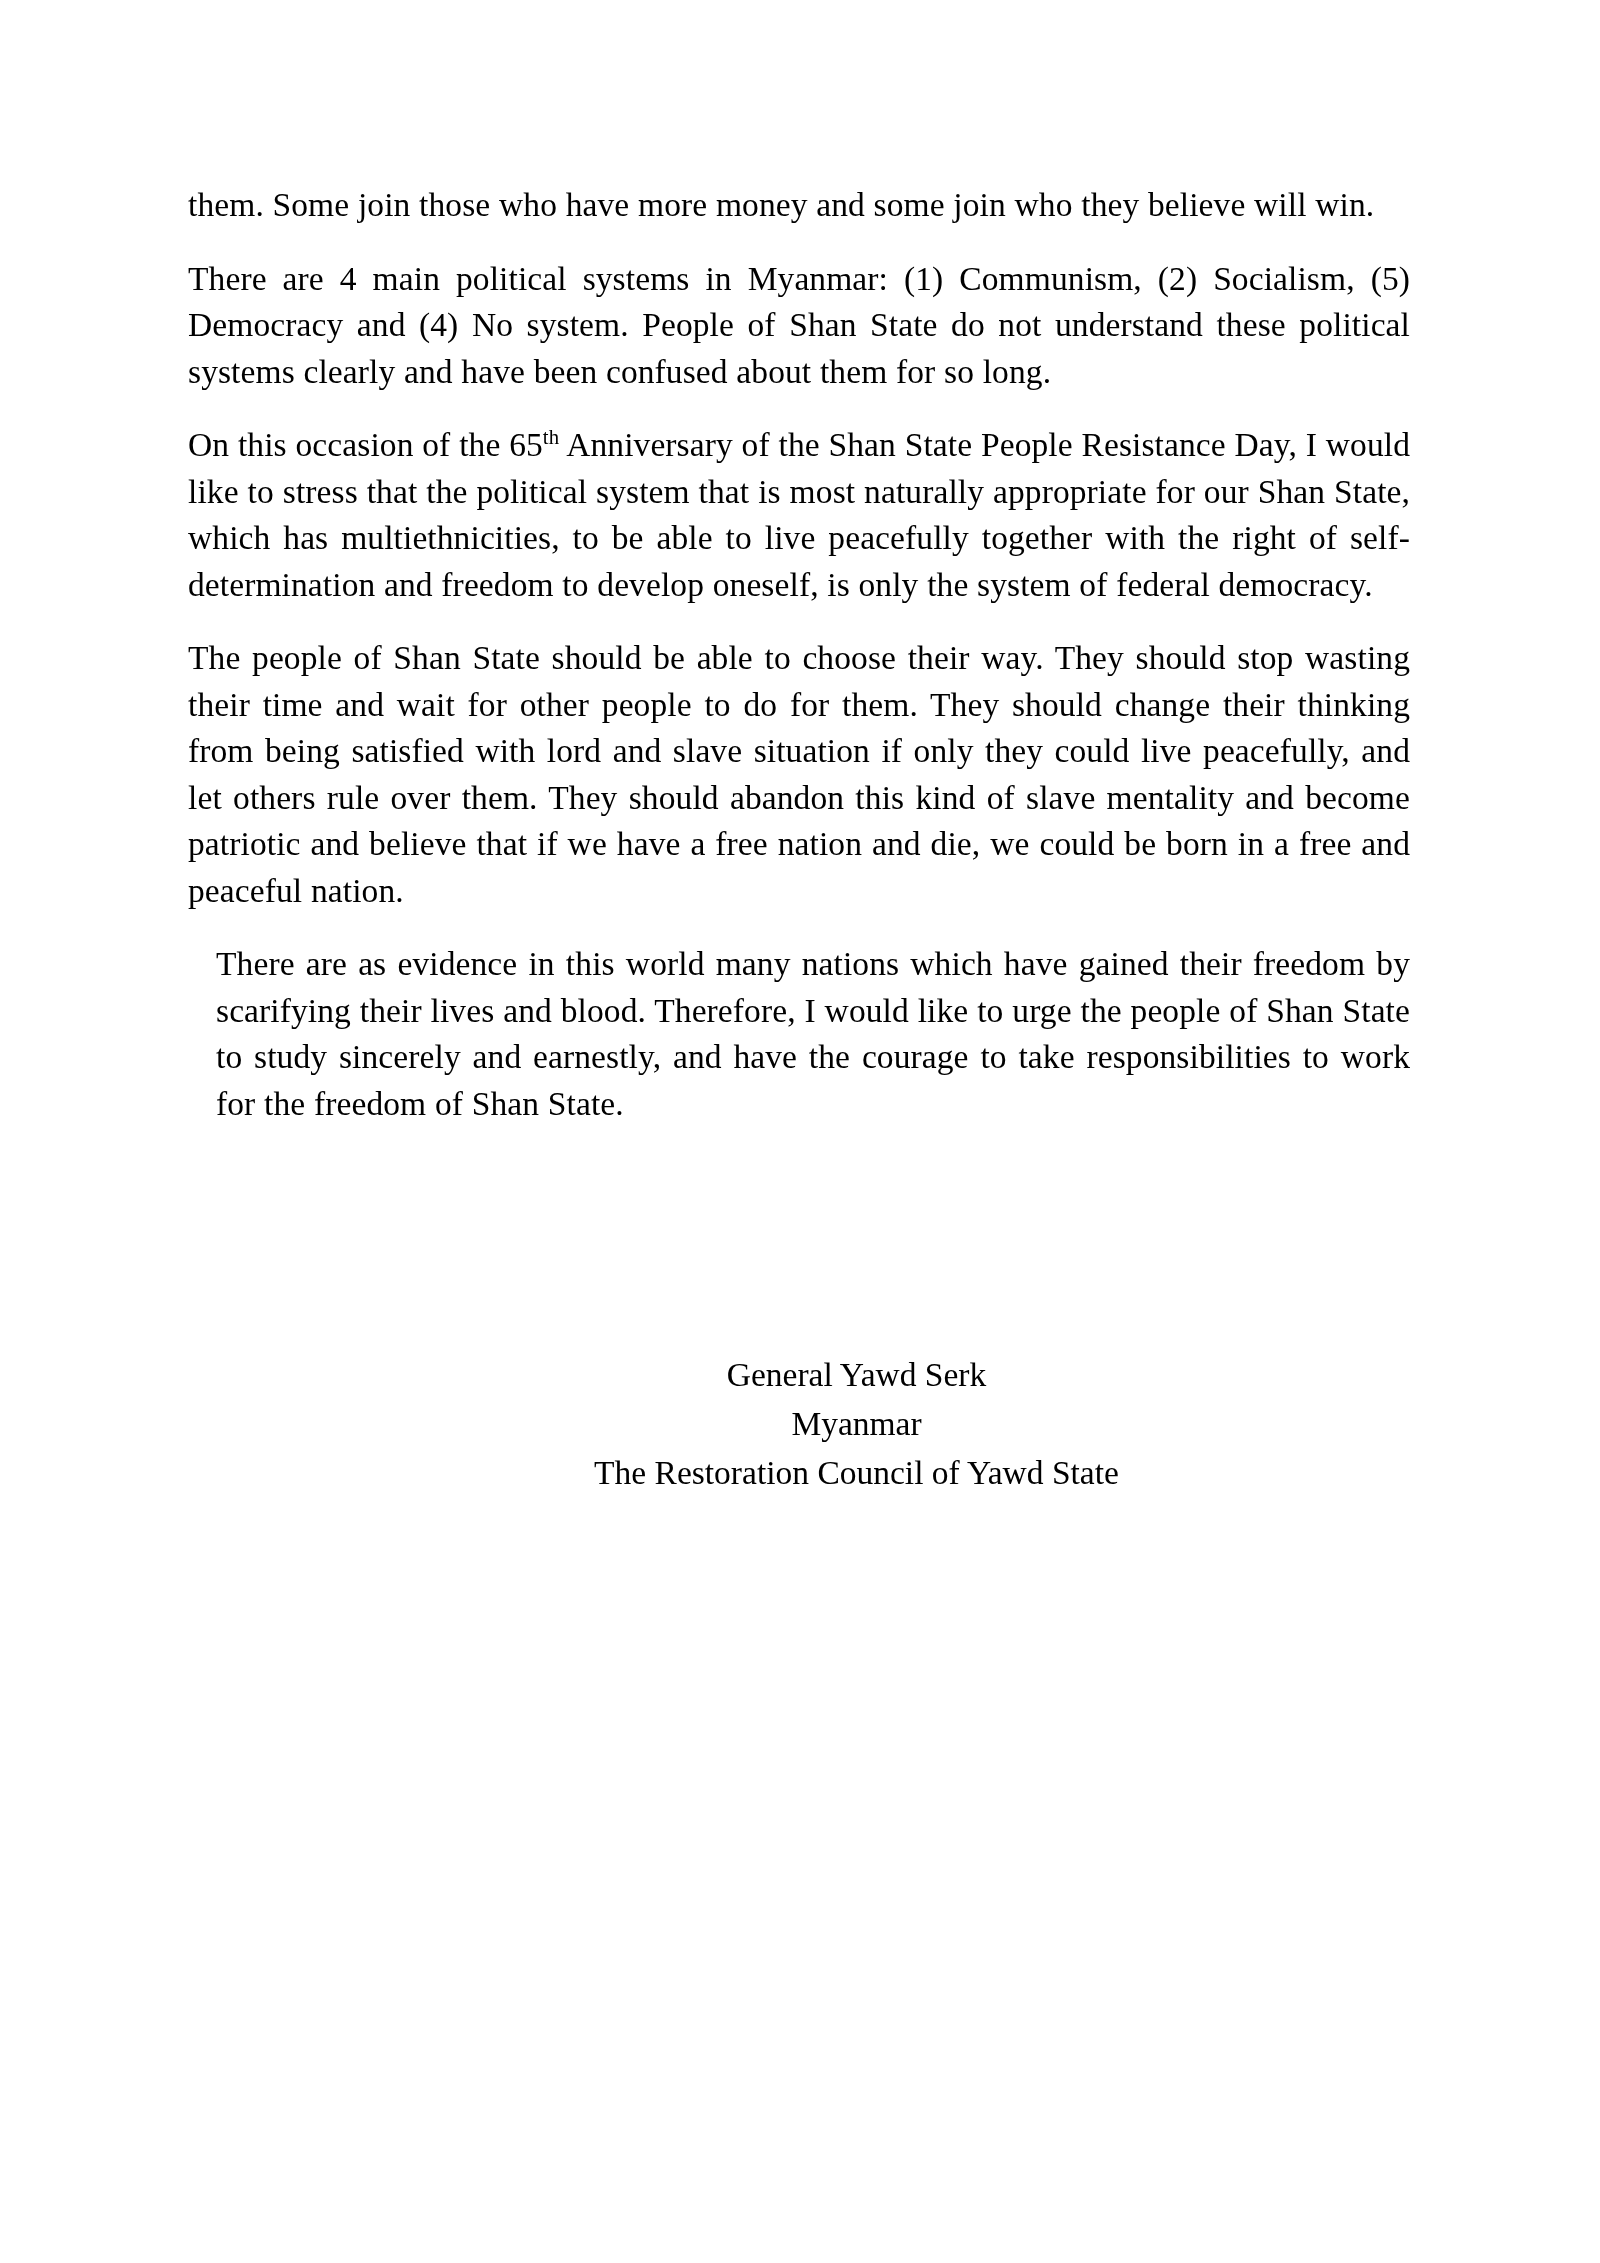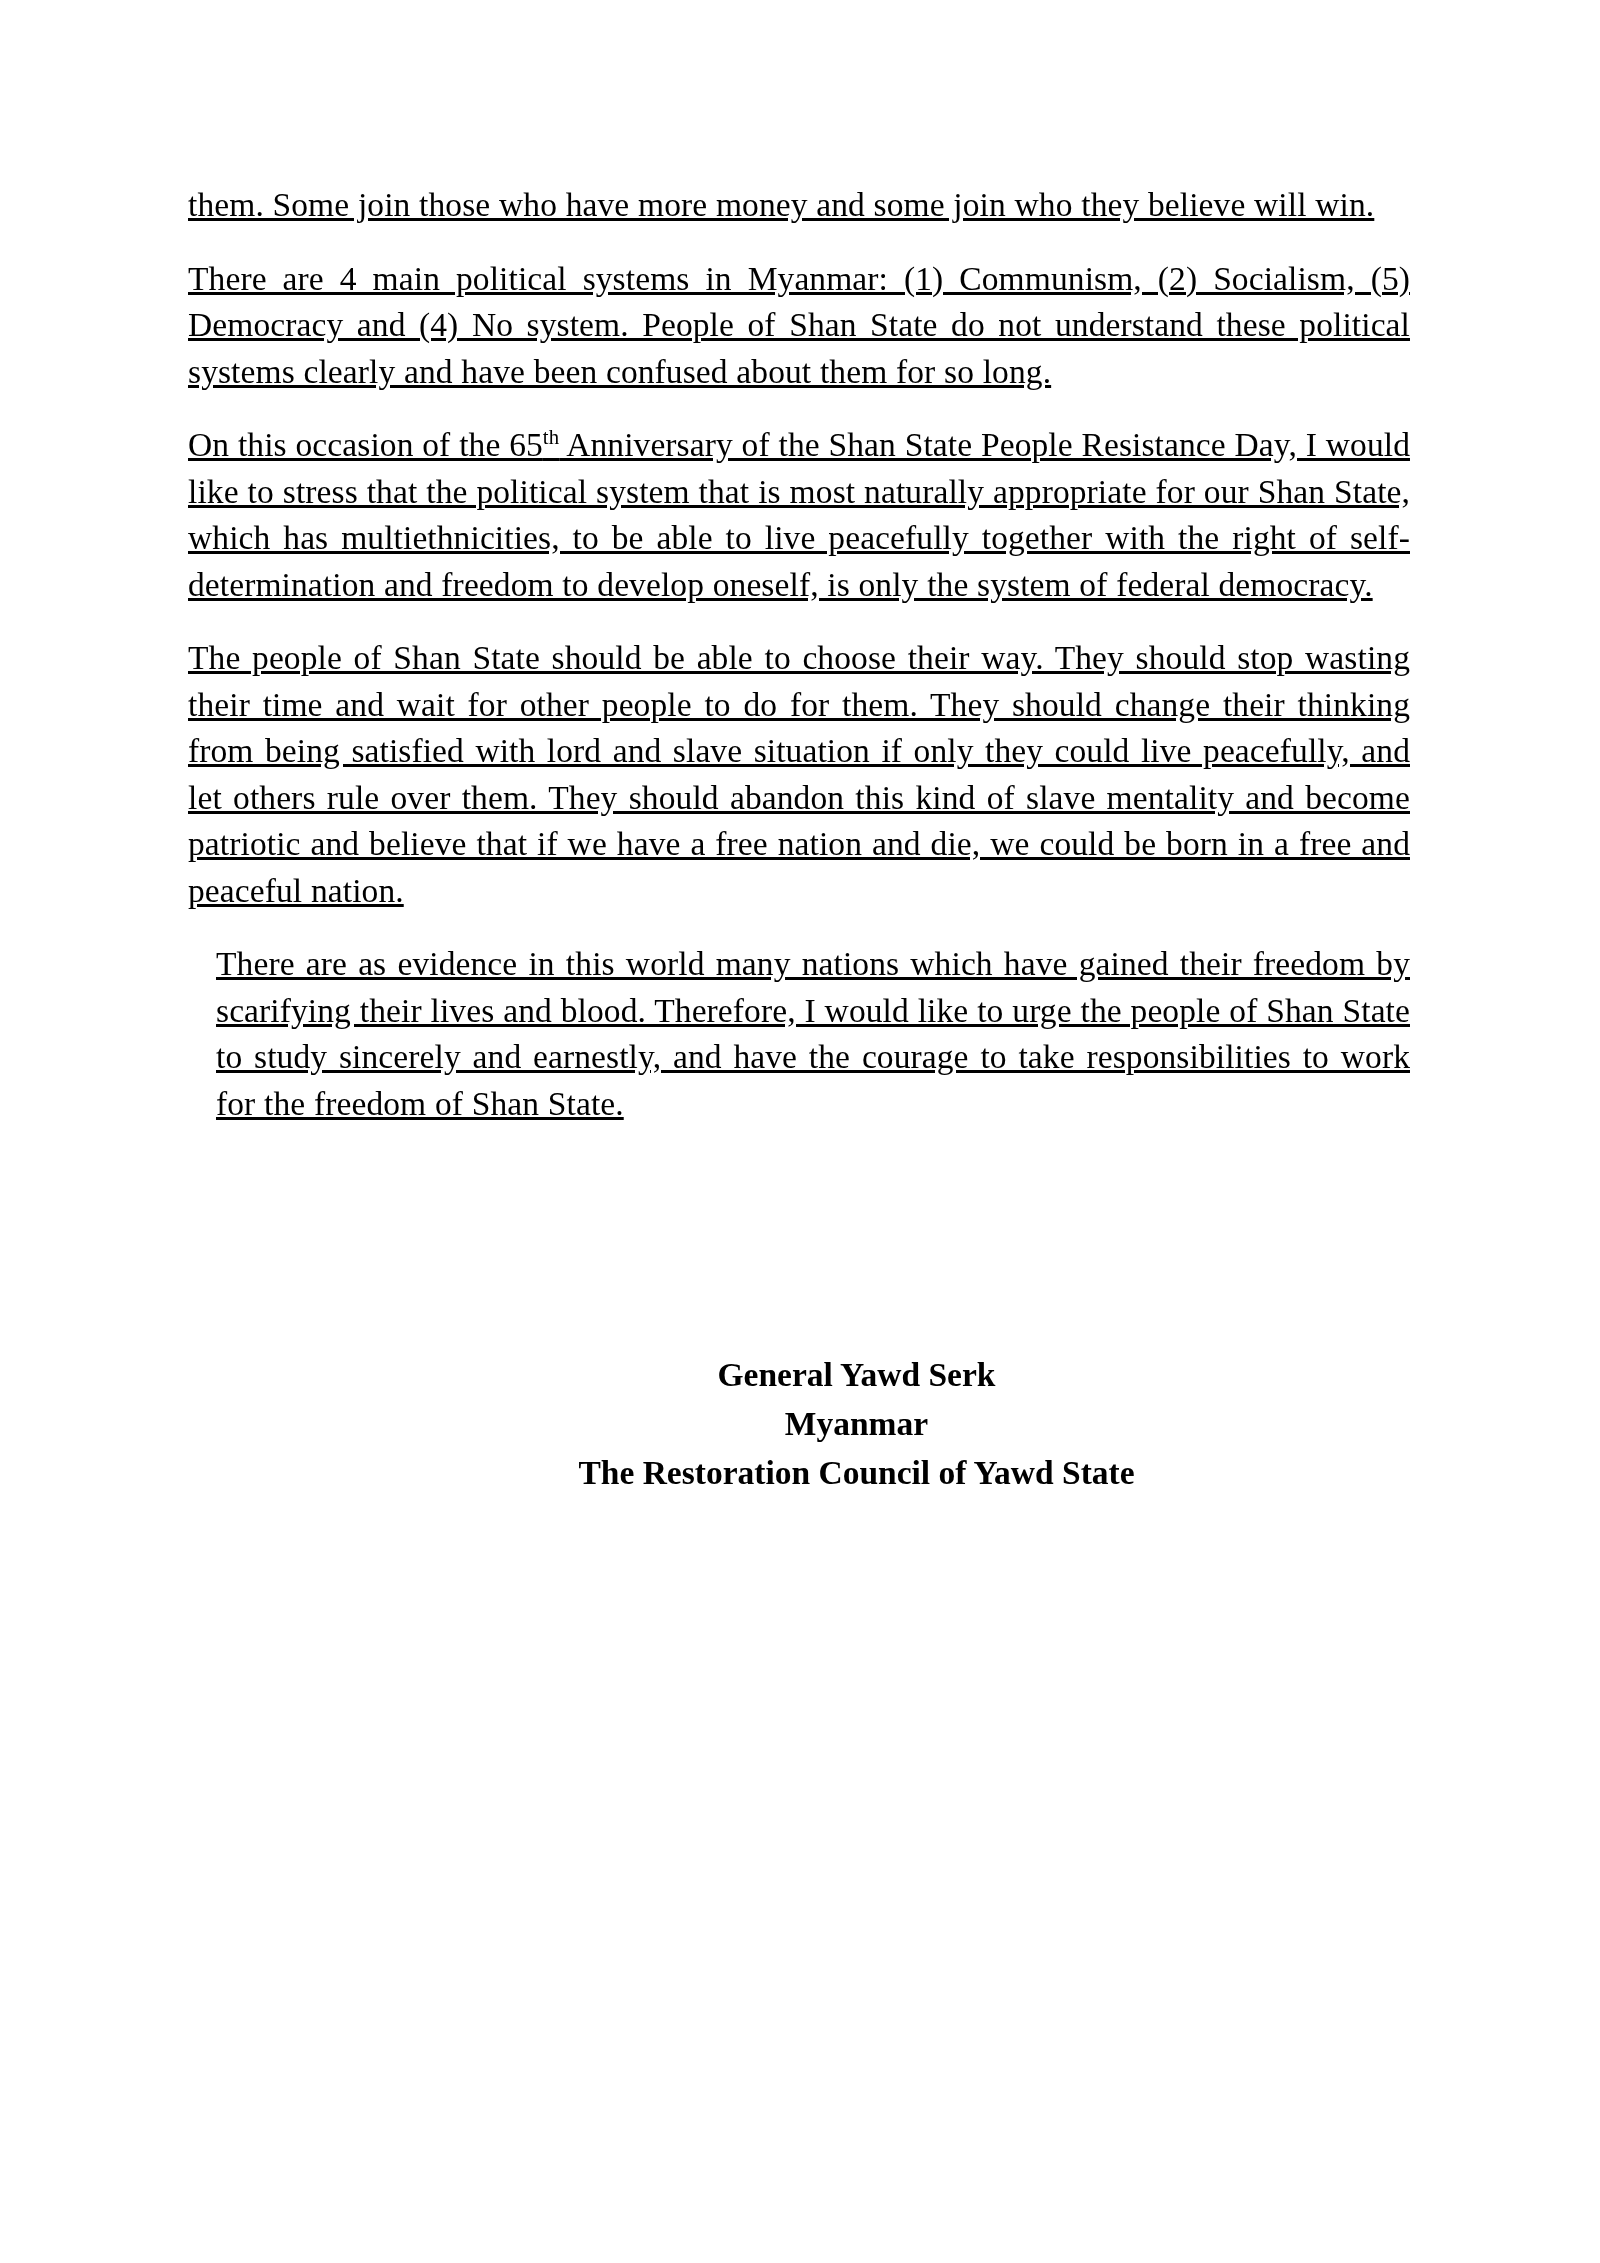--- a/index.html
+++ b/index.html
@@ -28,21 +28,20 @@
     width: 1222px;
   }
   p.body-para {
     margin: 0 0 27px 0;
     font-size: 33.5px;
     line-height: 46.5px;
     text-align: justify;
     text-justify: inter-word;
     letter-spacing: 0.1px;
     word-spacing: 0.2px;
-    text-decoration: underline;
   }
   p.body-para:last-of-type {
     margin-bottom: 0;
     margin-left: 28px;
   }
   sup.ordinal {
     font-size: 0.62em;
     vertical-align: super;
     line-height: 0;
   }
@@ -56,21 +55,20 @@
   .signature-block .sig-line {
     font-size: 33.5px;
     line-height: 49px;
     text-align: center;
     white-space: nowrap;
   }
   .sig-inner {
     display: inline-block;
     text-align: center;
     margin-left: 115px;
-    font-weight: bold;
   }
 </style>
 </head>
 <body>
 
 <div class="page">
 
   <div class="content">
 
     <p class="body-para">them. Some join those who have more money and some join who they believe will win.</p>

